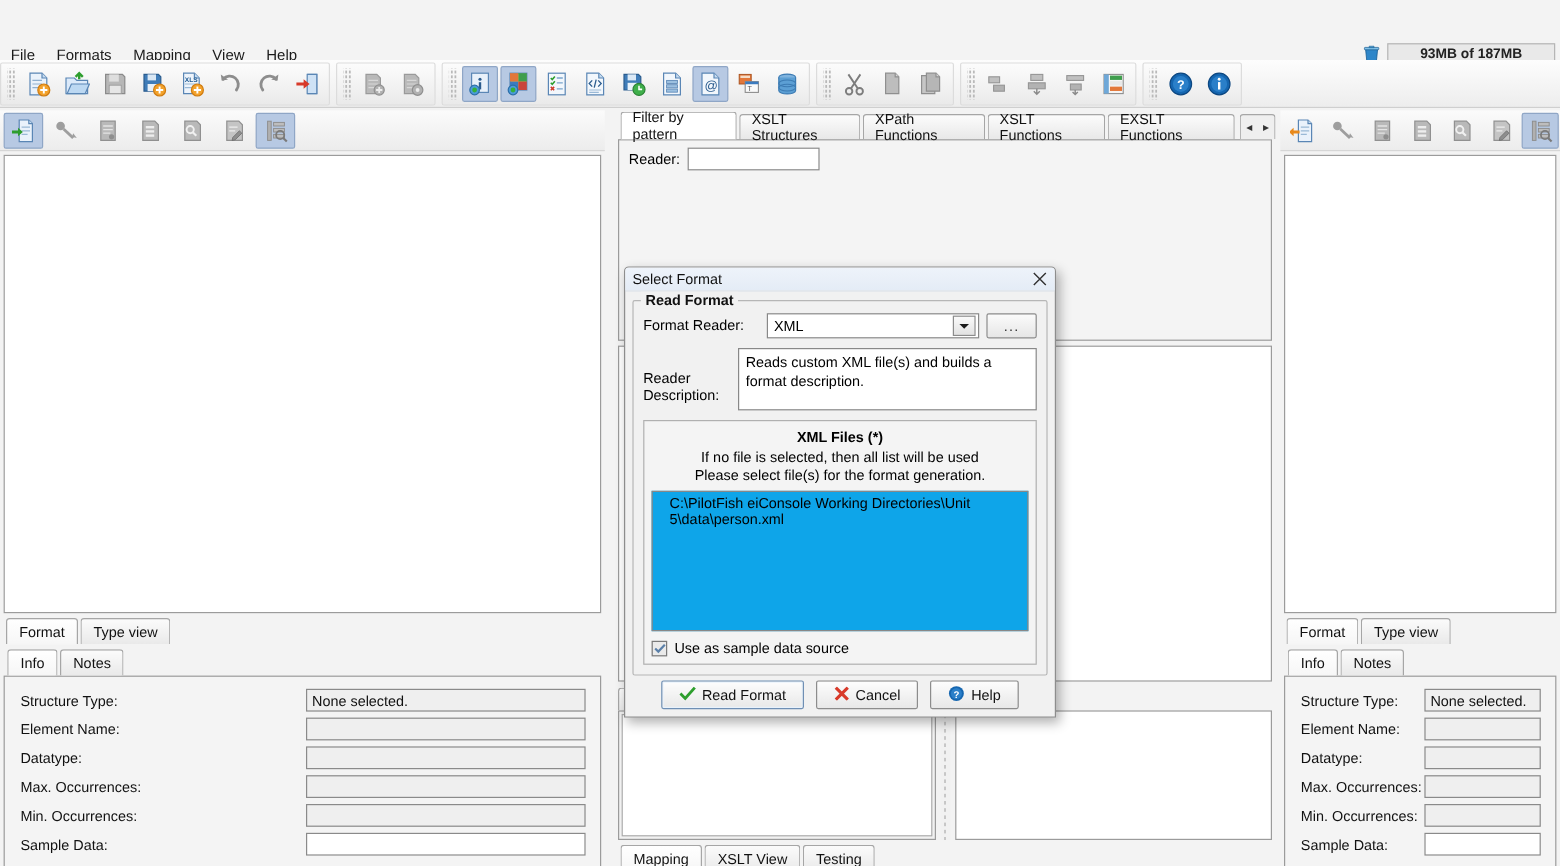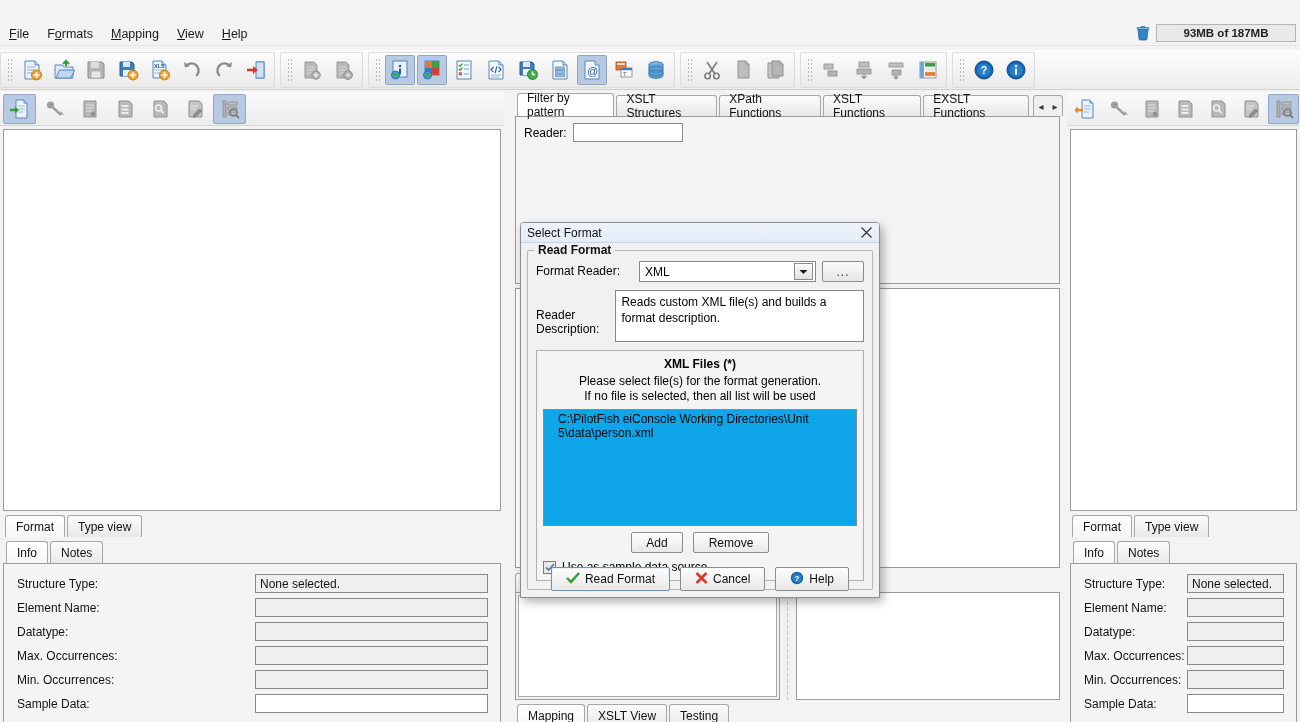--- a/index.html
+++ b/index.html
@@ -36,21 +36,21 @@
   }
   .titlebar .tb-title { font-size: 12.5px; color:#555; flex:1 1 auto; }
   .wbtn {
     width: 46px; height: 26px; display:flex; align-items:center; justify-content:center;
     color:#4a4a4a;
   }
   .wbtn svg { display:block; }
 
   
   .menubar {
-    position:absolute; left:0; top:22px; width:1300px; height:24px;
+    position:absolute; left:0; top:34px; width:1300px; height:24px;
     background:#f3f3f3; border-bottom:1px solid #e4e4e4;
     display:flex; align-items:center;
   }
   .menubar .mi {
     padding: 2px 9px; font-size:12.5px; color:#1a1a1a;
   }
   .menubar .mi u { text-decoration: underline; }
   .mem-wrap {
     position:absolute; right:4px; top:1px; display:flex; align-items:center; gap:4px;
   }
@@ -806,28 +806,24 @@
         <div class="ellipsis-btn">...</div>
       </div>
 
       <div class="frm-row">
         <div class="frm-lbl" style="padding-top:18px;">Reader Description:</div>
         <div class="desc-box">Reads custom XML file(s) and builds a format description.</div>
       </div>
 
       <div class="files-panel">
         <div class="files-title">XML Files (*)</div>
+        <div class="files-sub">If no file is selected, then all list will be used</div>
         <div class="files-sub">Please select file(s) for the format generation.</div>
-        <div class="files-sub">If no file is selected, then all list will be used</div>
         <div class="files-list">
           <div>C:\PilotFish eiConsole Working Directories\Unit 5\data\person.xml</div>
-        </div>
-        <div class="files-btns">
-          <div class="btn" style="width:52px;">Add</div>
-          <div class="btn" style="width:76px;">Remove</div>
         </div>
         <div class="chk-row">
           <div class="chkbox">
             <svg width="10" height="9" viewBox="0 0 10 9">
                 <path d="M1 4.4 L3.6 7 L9 1.2" stroke="#5a7fa8" stroke-width="1.8" fill="none"></path>
               </svg>
           </div>
           <div>Use as sample data source</div>
         </div>
       </div>

